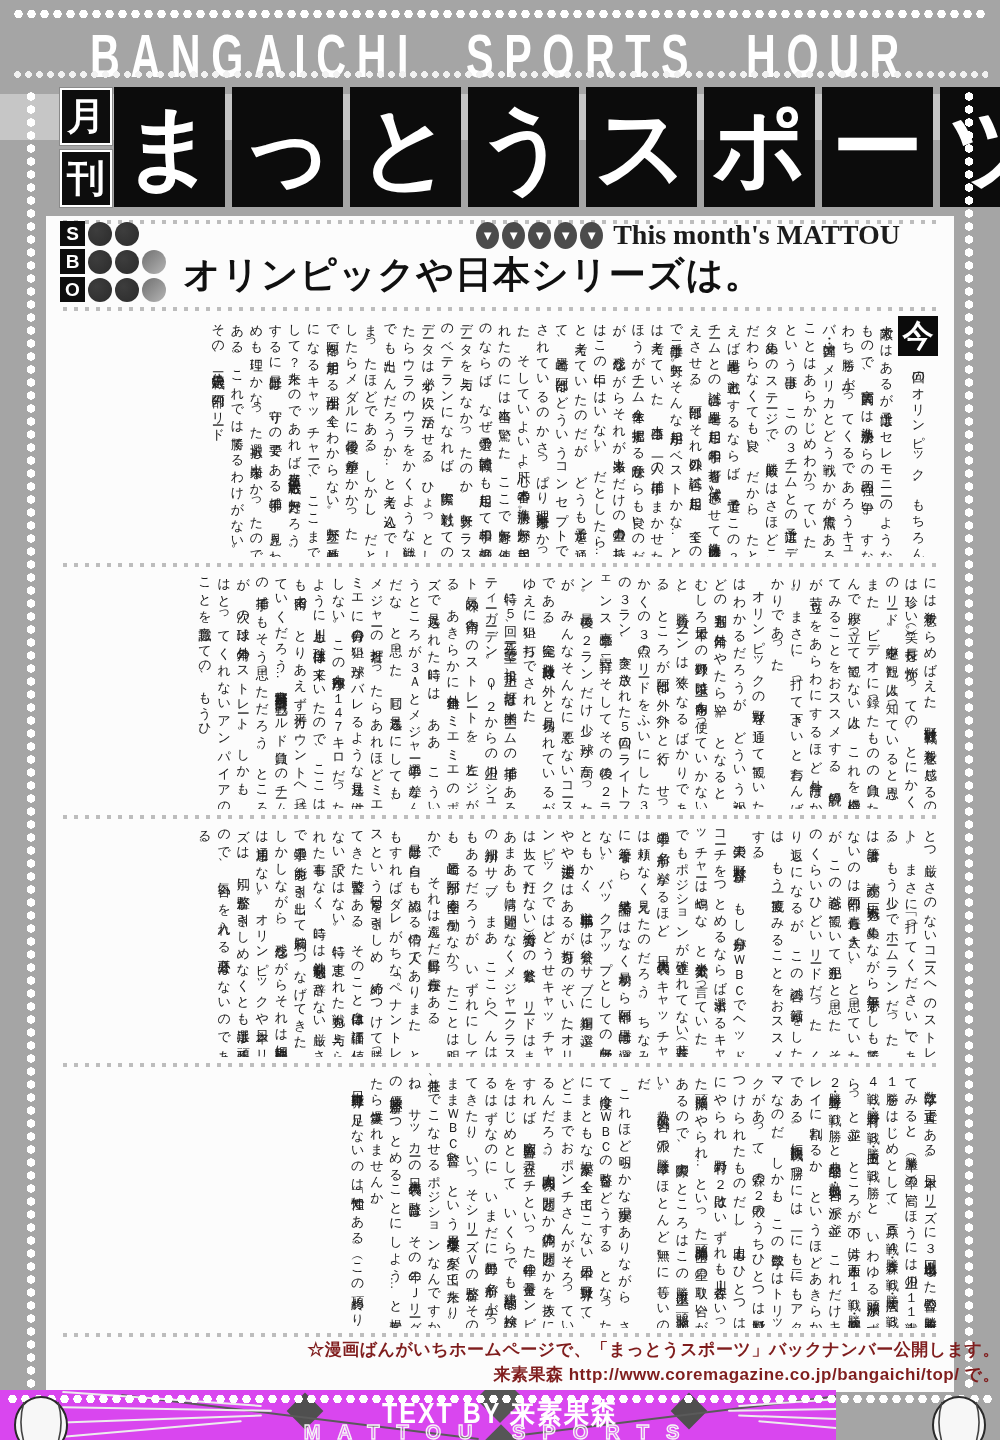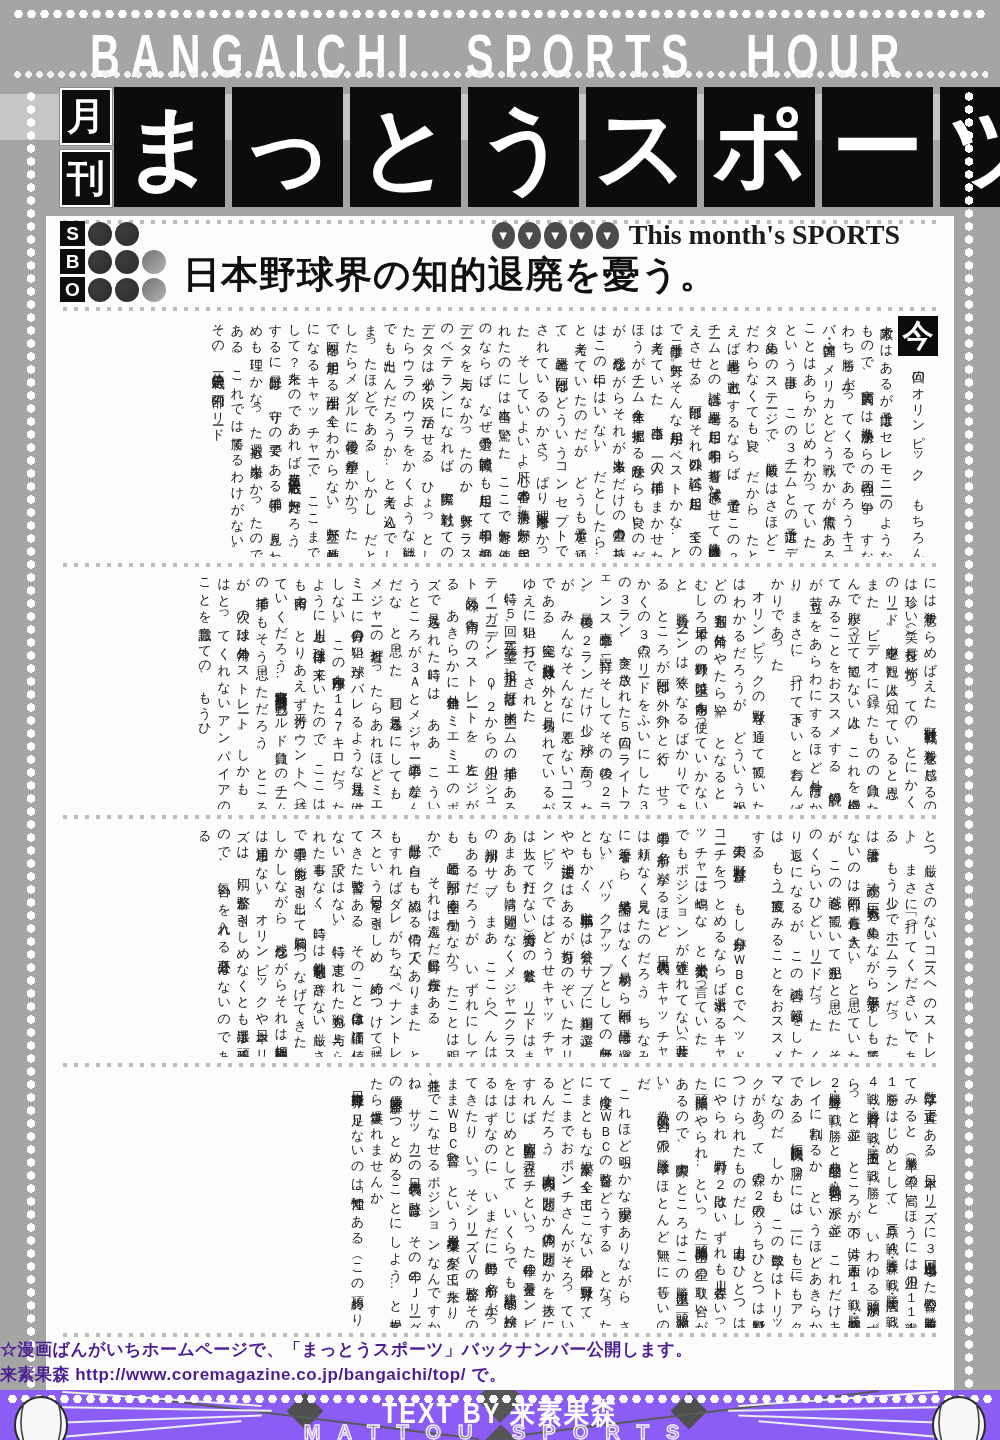--- a/index.html
+++ b/index.html
@@ -84,25 +84,25 @@
   }
   .band p{margin:0;}
   .band p.indent{text-indent:1em;}
   .dropcap{
     display:inline-block;width:40px;height:40px;background:#0b0b0b;color:#ffffff;
     writing-mode:horizontal-tb;text-align:center;line-height:40px;
     font-size:31px;font-weight:700;margin:1px 2px 5px 2px;letter-spacing:0;
   }
   
   .url-block{
-    position:absolute;top:1338px;left:0;width:1000px;text-align:left;
-    font-size:17px;font-weight:700;color:#4c1d95;line-height:1.45;letter-spacing:0.5px;
-  }
-  
-  .footer{position:absolute;top:1390px;left:0;width:1000px;height:50px;background:#8b5cf6;overflow:hidden;}
+    position:absolute;top:1338px;left:0;width:1000px;text-align:right;
+    font-size:17px;font-weight:700;color:#7f1d1d;line-height:1.45;letter-spacing:0.5px;
+  }
+  
+  .footer{position:absolute;top:1390px;left:0;width:836px;height:50px;background:#d946ef;overflow:hidden;}
   .footer .diamond{position:absolute;background:#4f4f4f;transform:rotate(45deg);}
   .footer .dline{position:absolute;height:2px;background:#5a5a5a;}
   .speed{position:absolute;top:6px;}
   .speed div{position:absolute;height:2px;background:#ededed;border-radius:2px;}
   .credit{
     position:absolute;top:4px;left:0;width:1000px;text-align:center;
     color:#ffffff;font-size:25px;font-weight:800;letter-spacing:2px;
     transform:scaleY(1.15);transform-origin:center top;z-index:3;white-space:nowrap;
   }
   .logo-line{
@@ -158,23 +158,23 @@
     </div>
   </div>
 <div class="subject-line">
   <span id="markers" style="display:flex;gap:3px;">
       <span class="marker">▼</span>
       <span class="marker">▼</span>
       <span class="marker">▼</span>
       <span class="marker">▼</span>
       <span class="marker">▼</span>
     </span>
-  <span class="subject-label">This month's SPORTS</span>
+  <span class="subject-label">This month's MATTOU</span>
 </div>
-<div class="headline">日本野球界の知的退廃を憂う。</div>
+<div class="headline">オリンピックや日本シリーズは。</div>
 <div class="dots-gray" style="top:305px;left:60px;width:880px;"></div>
 
 <div id="bands">
     <div class="band" style="top: 315px; height: 242px;">
       <p><span class="dropcap">今</span>回のオリンピック、もちろん油断大敵ではあるが予選はセレモニーのようなもので、実質的には準決勝からの四強の争い、すなわち勝ち上がってくるであろうキューバ・韓国・アメリカとどう戦うかが焦点であることはあらかじめわかっていた。という事は、この３チームとの予選はデータ集めのステージで、勝敗にはさほどこだわらなくても良い。だから、たとえば里崎を主戦とするならば、予選でこの３チームとの試合は里崎を起用し相手の打者を〝体感〟させて準決勝以降に備えさせる。阿部はそれ以外の試合に起用し、全ての試合で二番手は矢野。そんな起用がベストかな…と筆者は考えていた。本当は、一人の捕手にまかせたほうがチーム全体を把握する意味からも良いのだが、残念ながらそれが出来るだけの力量の持ち主はこの中にはいない。だとしたら…と考えていたのだが、どうも予選を通じて、里崎と阿部はどういうコンセプトで起用されているのかさっぱり理解出来なかった。そしていよいよ肝心、本番の準決勝。矢野が起用されたのには本当に驚いた。ここで矢野を使うのならば、なぜ予選の韓国戦でも起用して相手の打者のデータを与えなかったのか。矢野クラスのベテランになれば、実際に対戦しての生データは必ず次に活かせる。ひょっとしたらウラのウラをかくような戦法にでも出たんだろうか…と考え込んでしまったほどである。しかし、だとしたらメダルに最後の希望がかかった、三位決定戦で阿部を起用する理由が全くわからない。矢野が一番頼りになるキャッチャーで、ここまで隠して？来たのであれば当然三位決定戦も矢野だろう。要するに星野は、守りの要である捕手の、見きわめも理にかなった選択も出来なかったのである。これでは勝てるわけがない。その、三位決定戦の阿部のリード</p>
     </div>
     <div class="band" style="top: 569px; height: 240px;">
       <p>には殺意すらめばえた。野球観戦で殺意を感じるのは珍しい（笑）。長打を怖がっての、とにかく外角一辺倒のリード。中継を観た人は知っていると思う。また、ビデオに録ったものの負けたんで腹が立って観てない人は、これを機会に観てみることをおススメする。解説の野村謙二郎が苛立ちをあらわにするほど外角ばかり。まさに、打って下さいと言わんばかりであった。</p>
       <p class="indent">オリンピックの野球を通して観ていた人はわかるだろうが、どういう訳かどの審判も外角にやたら辛い。となると、むしろ日本での野球の時以上に内角を使っていかないと、勝負ゾーンは狭くなるばかりである。ところが阿部は外、外へと行く。せっかくの３点のリードをふいにした３回裏の３ラン、突き放された５回のライトフェンス直撃の二塁打、そしてその後の２ラン。最後の２ランだけ少し球が高かったが、みんなそんなに悪くないコースである。完全に勝負球は外、と見切られているがゆえに狙い打ちでされた。</p>
       <p class="indent">特に５回、二死一・三塁で投手川上、打者は米国チームの捕手であるティーガーデン。０−２からの川上のシュート気味の内角へのストレートを、左ヒジが出る、あきらかに外角狙いミエミエのポーズで見送られた時には、ああ、こういうところが３Ａとメジャー選手の差なんだな、と思った。同じ見送るにしても、メジャーの打者だったらあれほどミエミエに自分の狙い球がバレるような見送り方はしない。この内角球が１４７キロだったように川上も球自体は来ていたので、ここは当然次も内角で、とりあえず平行カウントへ持っていくだろう…高校野球予選一回戦コールド負けのチームの捕手でもそう思っただろう。ところが、次の球は外角のストレート。しかも、外角球はとってくれないアンパイアのことを意識しての、もうひ</p>

